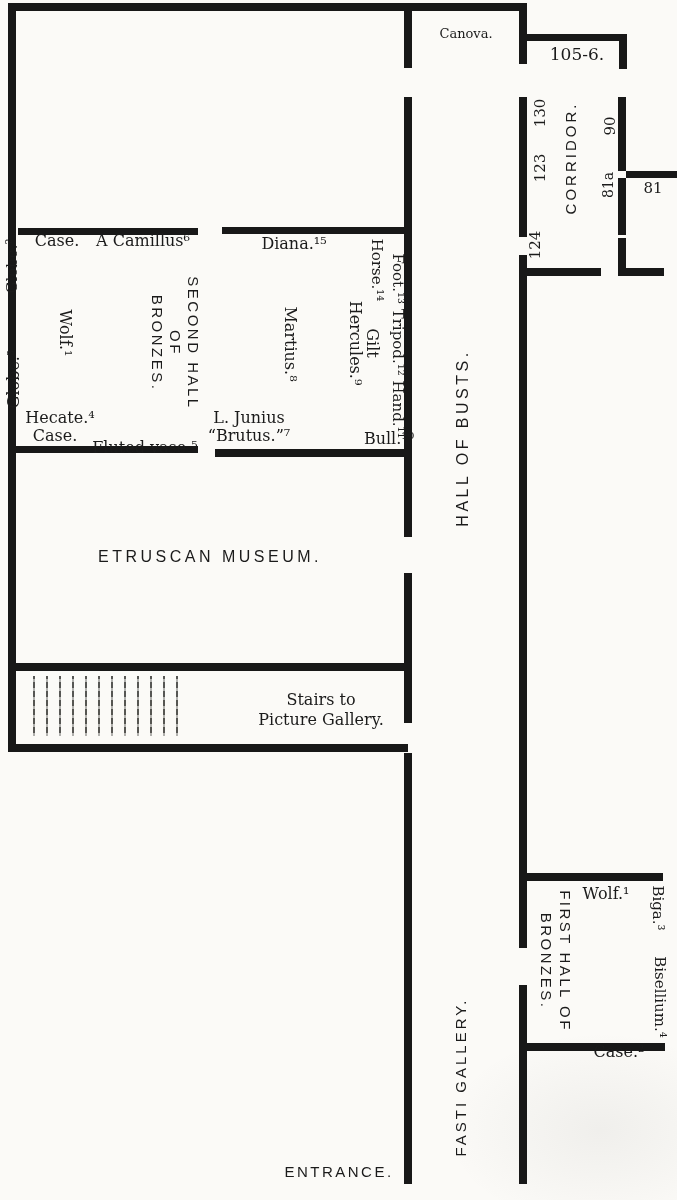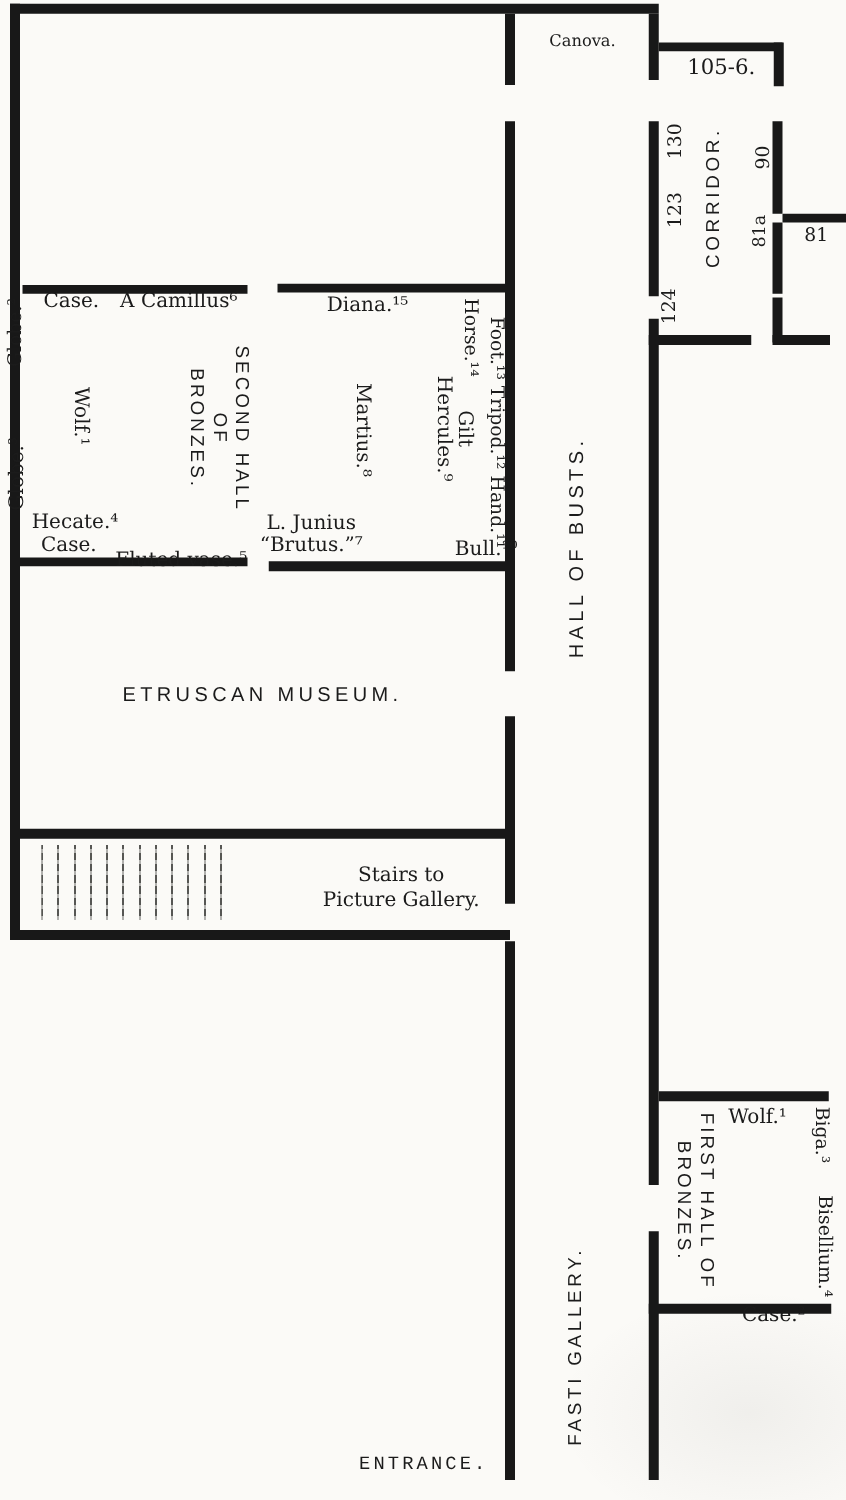--- a/index.html
+++ b/index.html
@@ -93,21 +93,21 @@
 
   <div class="lbl block lh20" style="left:321px;top:710px;">
     <div>Stairs to</div>
     <div>Picture Gallery.</div>
   </div>
 
   <div class="lbl sans sans-big" style="left:210px;top:557px;">ETRUSCAN MUSEUM.</div>
 
   <div class="lbl sans rn90" style="left:461px;top:1077px;">FASTI GALLERY.</div>
 
-  <div class="lbl sans" style="left:339px;top:1172px;letter-spacing:2.5px;font-family:Liberation Mono, monospace;">ENTRANCE.</div>
+  <div class="lbl sans" style="left:339px;top:1172px;letter-spacing:2.5px;">ENTRANCE.</div>
 
   <div class="lbl sans block r90" style="left:175px;top:343px;line-height:18px;letter-spacing:2.5px;">
     <div>SECOND HALL</div>
     <div>OF</div>
     <div>BRONZES.</div>
   </div>
 
   <div class="lbl sans block r90" style="left:556px;top:961px;line-height:19px;letter-spacing:2.5px;">
     <div>FIRST HALL OF</div>
     <div>BRONZES.</div>

